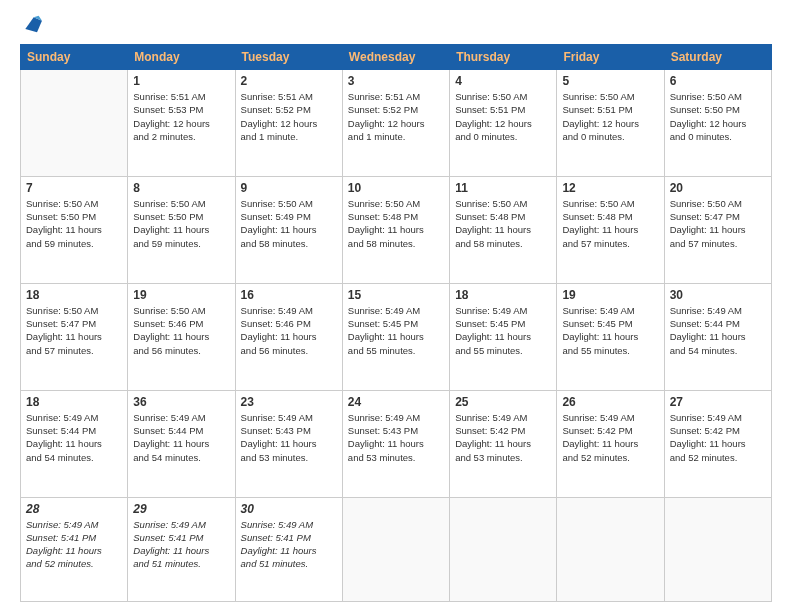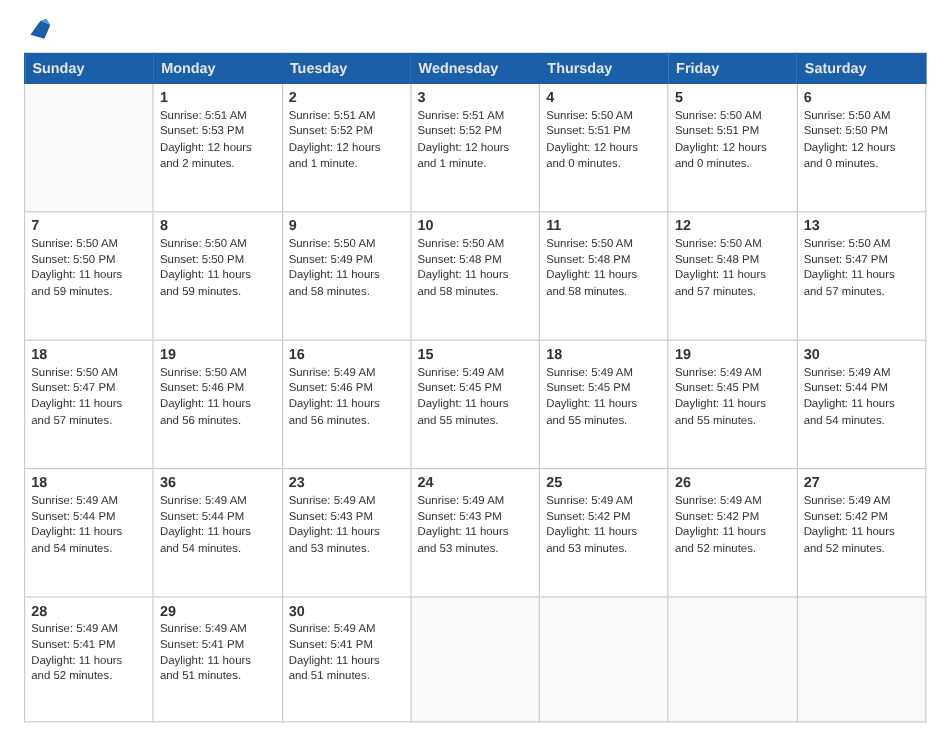--- a/index.html
+++ b/index.html
@@ -55,21 +55,21 @@
       font-size: 16px;
       color: #555;
     }
     .calendar {
       width: 100%;
       border-collapse: collapse;
       flex: 1;
     }
     .calendar th {
       background: #1a5fa8;
-      color: #e5e5e5;
+      color: #fdba74;
       font-size: 12px;
       font-weight: bold;
       padding: 5px 6px;
       text-align: left;
       border: 1px solid #1a5fa8;
     }
     .calendar td {
       border: 1px solid #ccc;
       vertical-align: top;
       padding: 4px 5px;
@@ -88,20 +88,21 @@
     .day-info {
       font-size: 9.5px;
       line-height: 1.4;
       color: #333;
     }
     .empty-cell {
       background: #f9f9f9;
     }
     .last-row td {
       height: 65px;
+      font-style: italic;
     }
   </style>
 </head>
 <body>
 
 <div class="page">
   <div class="header">
     <div class="logo">
       <div>
         <div style="display:flex;align-items:center;">
@@ -217,21 +218,21 @@
 and 58 minutes.</div>
           </td>
           <td>
             <span class="day-num">12</span>
             <div class="day-info" style="white-space: pre-line;">Sunrise: 5:50 AM
 Sunset: 5:48 PM
 Daylight: 11 hours
 and 57 minutes.</div>
           </td>
           <td>
-            <span class="day-num">13</span>
+            <span class="day-num">20</span>
             <div class="day-info" style="white-space: pre-line;">Sunrise: 5:50 AM
 Sunset: 5:47 PM
 Daylight: 11 hours
 and 57 minutes.</div>
           </td>
         </tr>
         <tr>
           <td>
             <span class="day-num">18</span>
             <div class="day-info" style="white-space: pre-line;">Sunrise: 5:50 AM

